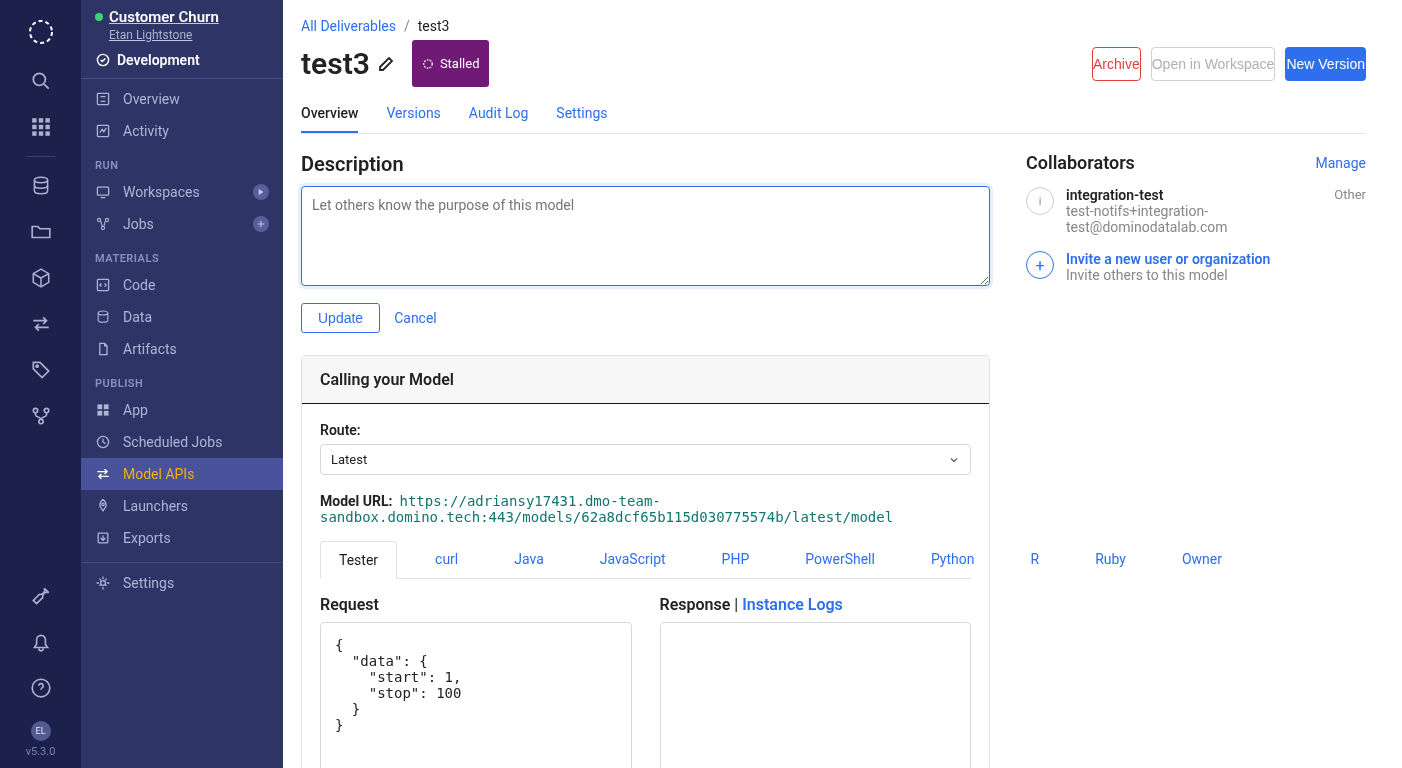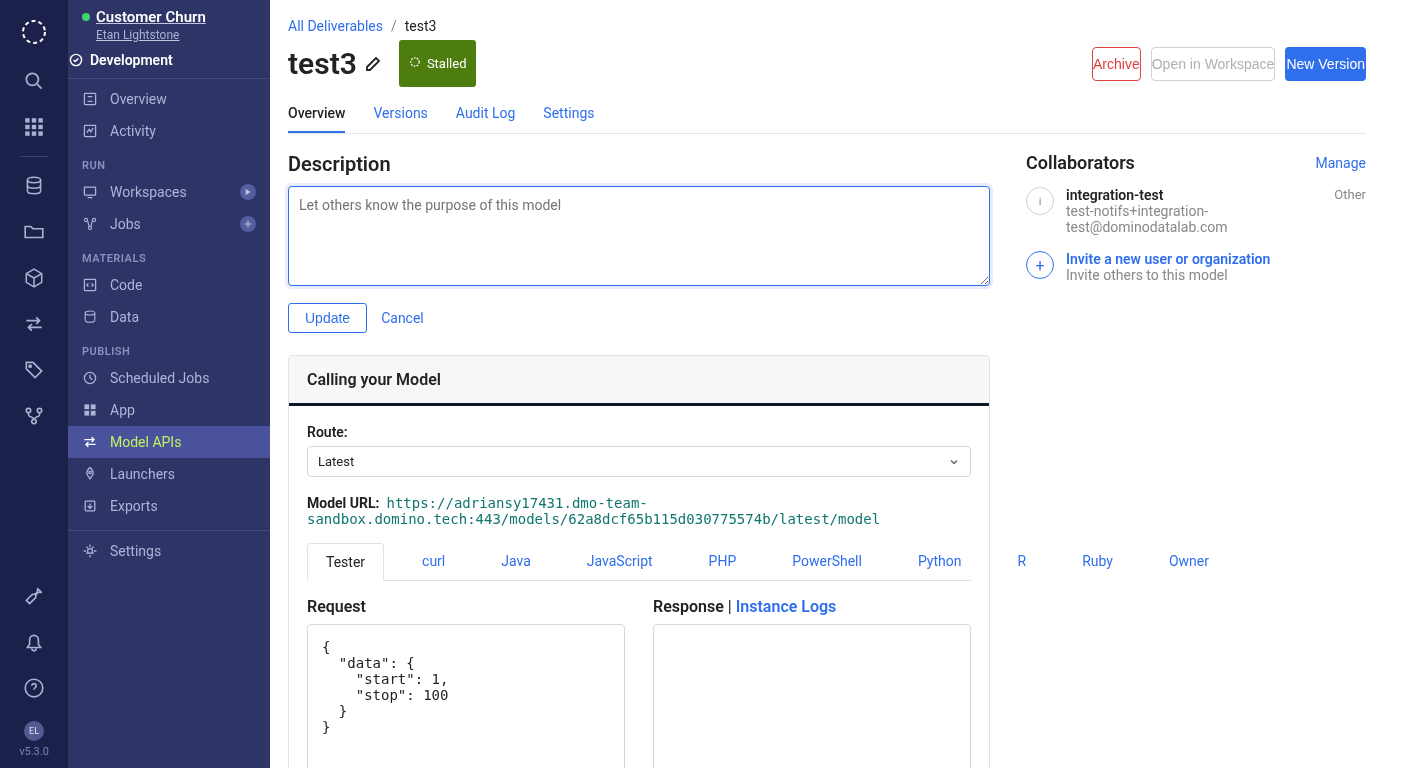--- a/index.html
+++ b/index.html
@@ -1,60 +1,60 @@
 <!DOCTYPE html>
 <html><head>
 <meta charset="utf-8">
 <style>
 * { box-sizing: border-box; margin: 0; padding: 0; }
 body { font-family: -apple-system, BlinkMacSystemFont, "Segoe UI", Roboto, sans-serif; font-size: 14px; color: #222; background: #fff; width: 1402px; height: 768px; overflow: hidden; display: flex; }
-.iconbar { width: 68px; background: #1b214a; display: flex; flex-direction: column; align-items: center; color: #aab0d0; }
+.iconbar { width: 81px; background: #1b214a; display: flex; flex-direction: column; align-items: center; color: #aab0d0; }
 .iconbar .logo { width: 32px; height: 32px; margin: 16px 0 10px; }
 .iconbar .ico { width: 22px; height: 22px; margin: 12px 0; display:flex; align-items:center; justify-content:center; cursor:pointer; }
 .iconbar .divider { width: 28px; height: 1px; background: #3a406a; margin: 6px 0; }
 .iconbar .spacer { flex: 1; }
 .iconbar .avatar { width: 20px; height: 20px; background: #525a90; border-radius: 50%; font-size: 9px; display:flex; align-items:center; justify-content:center; color:#e0e4ff; margin:10px 0 4px; }
 .iconbar .ver { font-size: 11px; color:#7a82b0; margin-bottom:10px; }
 .leftnav { width: 202px; background: #2e3465; color: #c0c5e0; display:flex; flex-direction:column; }
 .leftnav .proj { padding: 8px 14px 4px; text-decoration: underline; }
 .leftnav .proj .name { color:#fff; font-weight:600; font-size:15px; display:flex; align-items:center; gap:6px;}
 .leftnav .proj .dot { width:8px;height:8px;border-radius:50%;background:#3bd671;display:inline-block;}
 .leftnav .proj .user { font-size:12px; color:#aab0d0; margin-top:2px; margin-left:14px;}
-.leftnav .dev { padding: 6px 0; color:#fff; font-weight:600; font-size:14px; display:flex; align-items:center; gap:6px;}
+.leftnav .dev { padding: 6px 14px; color:#fff; font-weight:600; font-size:14px; display:flex; align-items:center; gap:6px;}
 .leftnav .sep { height:1px; background:#424a82; margin:4px 0;}
 .leftnav .item { display:flex; align-items:center; gap:12px; padding:8px 14px; cursor:pointer; color:#aeb4d8; font-size:14px;}
-.leftnav .item.active { background:#4a529c; color:#bef264; }
+.leftnav .item.active { background:#4a529c; color:#eab308; }
 .leftnav .section { padding:12px 14px 4px; font-size:11px; letter-spacing:0.5px; color:#8a90c0; font-weight:600;}
 .leftnav .item .badge { margin-left:auto; width:16px; height:16px; border-radius:50%; background:#565ea0; display:flex; align-items:center; justify-content:center;}
 .leftnav .item svg{flex-shrink:0;}
 .main { flex:1; overflow:auto; padding: 18px 36px 0 18px; }
 .breadcrumb { font-size:14px; display:flex; align-items:center; gap:8px; margin-bottom:6px;}
 .breadcrumb a { color:#2f6fed; text-decoration:none;}
 .breadcrumb .sep { color:#888;}
 .titlebar { display:flex; align-items:center; gap:16px; margin-bottom:10px;}
 .titlebar h1 { font-size:30px; font-weight:600; display:flex; align-items:center; gap:6px;}
-.status-badge { background:#4d7c0f; color:#fff; padding:16px 10px; border-radius:3px; font-size:13px; display:flex; gap:6px;}
+.status-badge { background:#701a75; color:#fff; padding:16px 10px; border-radius:3px; font-size:13px; display:flex; align-items:center; gap:6px;}
 .titlebar .btns { margin-left:auto; display:flex; gap:10px;}
 .btn { padding:8px 0; border-radius:4px; font-size:14px; cursor:pointer; border:1px solid transparent; background:#fff;}
 .btn.outline-danger { border-color:#e04040; color:#e04040;}
 .btn.outline-muted { border-color:#d0d0d0; color:#b0b0b0;}
 .btn.primary { background:#2f6fed; color:#fff;}
 .tabs { display:flex; gap:28px; border-bottom:1px solid #e6e6e6; margin-bottom:18px;}
 .tabs .tab { padding:8px 0 10px; cursor:pointer; color:#2f6fed; font-size:14px;}
 .tabs .tab.active { color:#222; border-bottom:2px solid #2f6fed; font-weight:500;}
 .body-row { display:flex; gap:36px;}
 .left-col { flex:1; min-width:0;}
 .right-col { width:340px;}
 h2.sect { font-size:20px; font-weight:600; margin-bottom:10px;}
 textarea.desc { width:100%; height:100px; border:1px solid #2f6fed; border-radius:4px; padding:10px; font-size:14px; resize:both; box-shadow:0 0 0 3px rgba(47,111,237,0.12); font-family:inherit;}
 .desc-actions { display:flex; gap:14px; margin-top:14px; align-items:center;}
 .btn-small { padding:6px 16px; border:1px solid #2f6fed; color:#2f6fed; background:#fff; border-radius:3px; font-size:14px; cursor:pointer;}
 .link { color:#2f6fed; cursor:pointer; font-size:14px;}
 .panel { border:1px solid #e2e2e2; border-radius:4px; margin-top:22px;}
-.panel .panel-head { background:#f7f7f7; padding:14px 18px; font-weight:600; font-size:16px; border-bottom:3px solid #0f172a;}
+.panel .panel-head { background:#f7f7f7; padding:14px 18px; font-weight:600; font-size:16px; border-bottom:1px solid #0f172a;}
 .panel .panel-body { padding:18px;}
 .label { font-weight:600; font-size:14px; margin-bottom:6px; display:block;}
 .select { width:100%; border:1px solid #d8d8d8; border-radius:4px; padding:7px 10px; font-size:13px; display:flex; justify-content:space-between; align-items:center; cursor:pointer; background:#fff;}
 .url-line { margin:18px 0 16px; font-size:14px;}
 .url-line .u { font-family:ui-monospace,Menlo,monospace; color:#0f766e;}
 .code-tabs { display:flex; border-bottom:1px solid #e2e2e2;gap:20px;}
 .code-tabs .ct { padding:10px 18px; font-size:14px; color:#2f6fed; cursor:pointer;}
 .code-tabs .ct.active { border:1px solid #e2e2e2; border-bottom-color:#fff; border-radius:4px 4px 0 0; margin-bottom:-1px; color:#222; background:#fff;}
 .req-resp { display:flex; gap:28px; margin-top:16px;}
 .req-resp .col { flex:1;}
@@ -225,36 +225,43 @@
       </svg>
       <span>Code</span>
     </div>
   <div class="item">
       <svg width="16" height="16" viewBox="0 0 20 20" stroke="#aeb4d8" fill="none" stroke-width="1.4">
         <ellipse cx="10" cy="5" rx="6" ry="2.5"></ellipse>
         <path d="M4 5v9c0 1.4 2.7 2.5 6 2.5s6-1.1 6-2.5V5"></path>
       </svg>
       <span>Data</span>
     </div>
+  <div class="item">
+      <svg width="16" height="16" viewBox="0 0 20 20" stroke="#aeb4d8" fill="none" stroke-width="1.6">
+        <path d="M6 3h6l3 3v11H6z"></path>
+        <path d="M12 3v3h3"></path>
+      </svg>
+      <span>Artifacts</span>
+    </div>
   <div class="section">PUBLISH</div>
-  <div class="item">
-      <svg width="16" height="16" viewBox="0 0 20 20" stroke="#aeb4d8" fill="none" stroke-width="1.6">
-        <circle cx="10" cy="10" r="7"></circle>
-        <path d="M10 6v4l3 2"></path>
-      </svg>
-      <span>Scheduled Jobs</span>
-    </div>
   <div class="item">
       <svg width="16" height="16" viewBox="0 0 20 20" fill="#aeb4d8">
         <rect x="3" y="3" width="6" height="6"></rect>
         <rect x="11" y="3" width="6" height="6"></rect>
         <rect x="3" y="11" width="6" height="6"></rect>
         <rect x="11" y="11" width="6" height="6"></rect>
       </svg>
       <span>App</span>
+    </div>
+  <div class="item">
+      <svg width="16" height="16" viewBox="0 0 20 20" stroke="#aeb4d8" fill="none" stroke-width="1.6">
+        <circle cx="10" cy="10" r="7"></circle>
+        <path d="M10 6v4l3 2"></path>
+      </svg>
+      <span>Scheduled Jobs</span>
     </div>
   <div class="item active">
       <svg width="16" height="16" viewBox="0 0 20 20" stroke="#fff" fill="none" stroke-width="1.8">
         <path d="M3 7h12m-3-3l3 3-3 3M17 13H5m3 3l-3-3 3-3"></path>
       </svg>
       <span>Model APIs</span>
     </div>
   <div class="item">
       <svg width="16" height="16" viewBox="0 0 20 20" stroke="#aeb4d8" fill="none" stroke-width="1.6">
         <path d="M10 2c3 2 4 5 4 8l-4 6-4-6c0-3 1-6 4-8z"></path>

